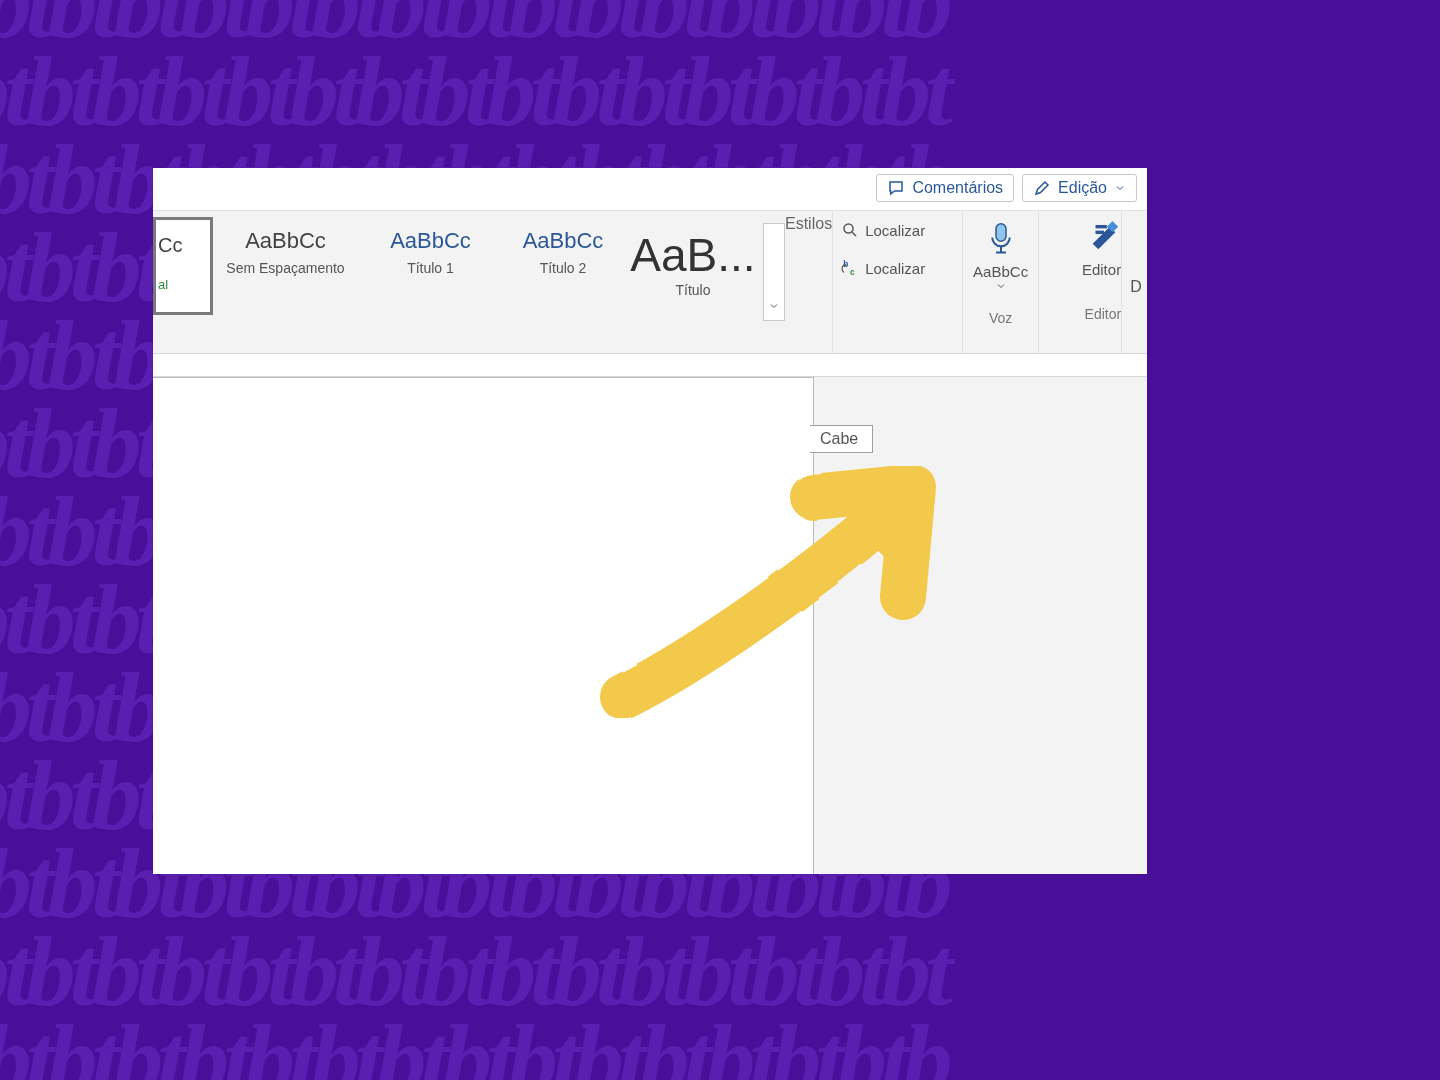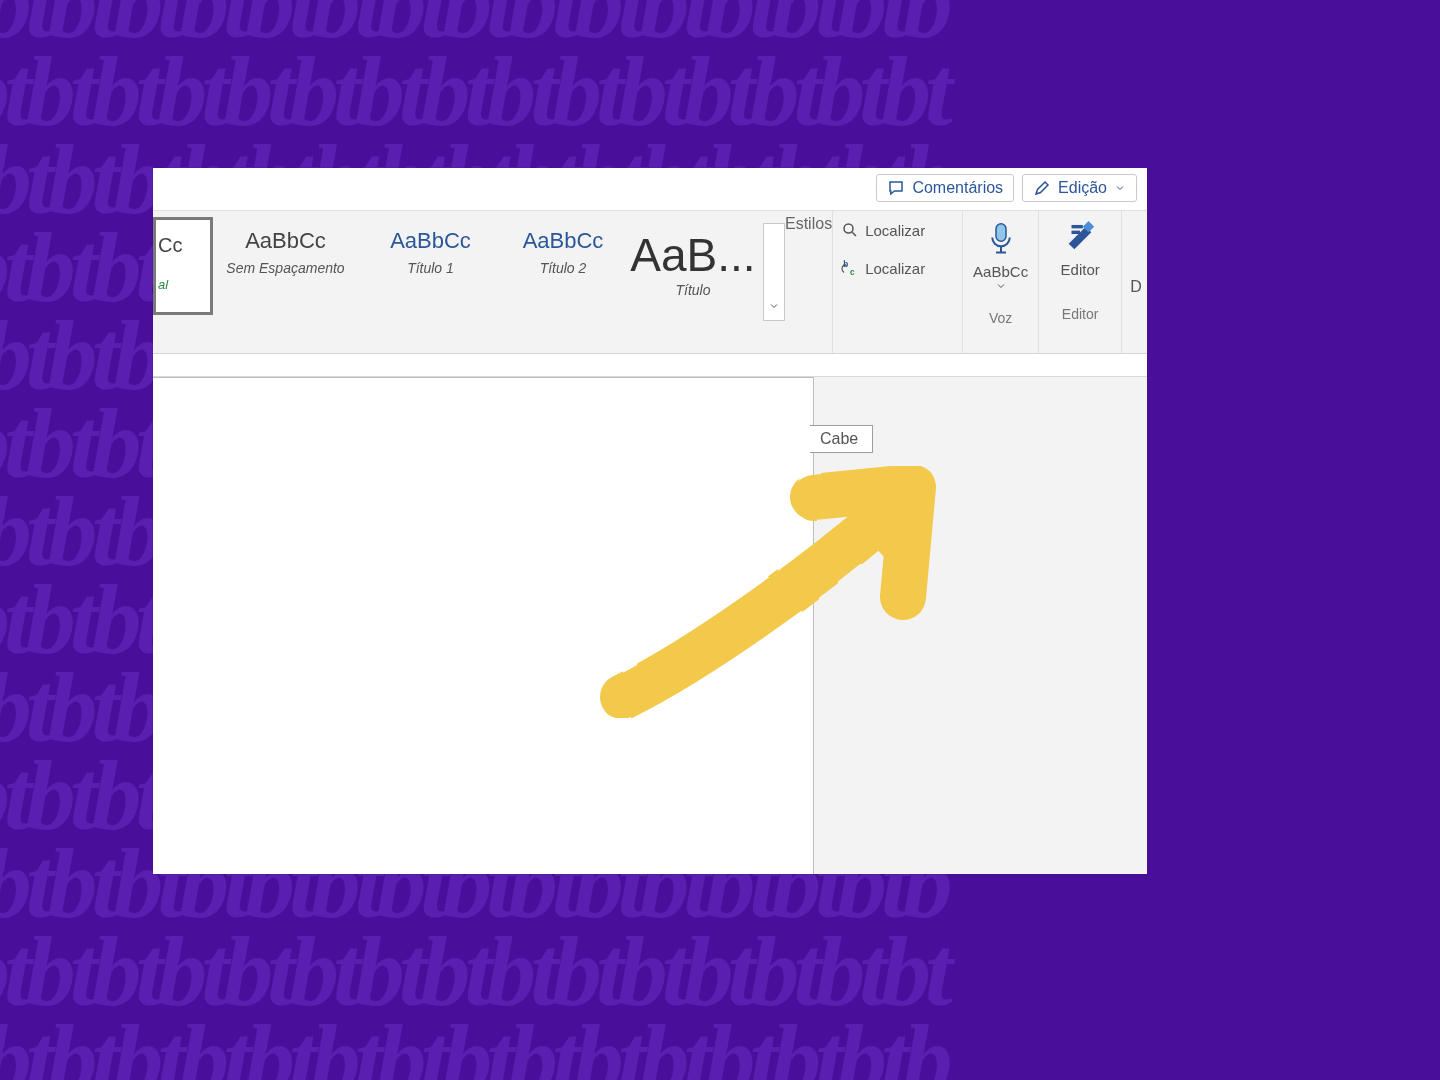--- a/index.html
+++ b/index.html
@@ -43,34 +43,34 @@
   .styles-gallery{flex:1;display:flex;align-items:flex-start;padding:6px 0 0 0;}
   .style-tile{
     width:145px;height:98px;border:1px solid transparent;
     display:flex;flex-direction:column;align-items:center;justify-content:flex-start;
     padding-top:10px;box-sizing:border-box;cursor:pointer;
   }
   .style-tile.first{width:60px;border:3px solid #7a7a7a;background:#fff;margin-left:0;padding-top:14px;}
   .style-sample{font-size:22px;color:#444;}
   .style-sample.blue{color:#2b579a;}
   .style-sample.big{font-size:46px;color:#333;letter-spacing:0;}
-  .style-name{font-size:14px;color:#555;margin-top:6px;font-style:italic;}
+  .style-name{font-size:14px;color:#555;margin-top:6px;}
   .gallery-expand{
     width:22px;height:98px;border:1px solid #c9c9c9;margin-top:6px;
     display:flex;align-items:flex-end;justify-content:center;padding-bottom:8px;box-sizing:border-box;cursor:pointer;background:#fff;
   }
   .group-label{font-size:16px;color:#666;text-align:center;padding:4px 0 6px;border-right:1px solid #e1e1e1;}
   .edit-region{flex:0 0 130px;display:flex;flex-direction:column;justify-content:flex-start;align-items:flex-start;padding:10px 8px 0;box-sizing:border-box;gap:20px;border-right:1px solid #e1e1e1;}
   .edit-item{display:flex;align-items:center;gap:6px;font-size:15px;color:#555;cursor:pointer;}
   .edit-item svg{width:18px;height:18px;}
   .v-region{flex:0 0 75px;display:flex;flex-direction:column;align-items:center;justify-content:flex-start;padding-top:10px;cursor:pointer;}
   .v-region .lbl{font-size:15px;color:#555;margin-top:4px;}
   .v-region .sub{font-size:14px;color:#777;margin-top:18px;}
   .v-region .chev{margin-top:0;}
-  .e-region{flex:0 0 82px;display:flex;flex-direction:column;align-items:center;justify-content:flex-start;padding-top:10px;cursor:pointer;border-left:1px solid #e1e1e1;}
+  .e-region{flex:0 0 82px;display:flex;flex-direction:column;align-items:flex-end;justify-content:flex-start;padding-top:10px;cursor:pointer;border-left:1px solid #e1e1e1;}
   .e-region .lbl{font-size:15px;color:#555;margin-top:6px;}
   .e-region .sub{font-size:14px;color:#777;margin-top:28px;}
   .cut-region{flex:1;display:flex;align-items:center;padding:10px 0 0 8px;color:#555;font-size:16px;border-left:1px solid #e1e1e1;}
   
   .ruler{height:22px;background:#fff;border-bottom:1px solid #d9d9d9;}
   
   .docarea{position:relative;height:calc(100% - 42px - 142px - 22px);background:#f3f3f3;padding-left:12px;}
   .page{
     position:absolute;left:0;top:0;width:660px;height:100%;
     background:#fff;border:1px solid #bdbdbd;border-left:none;

